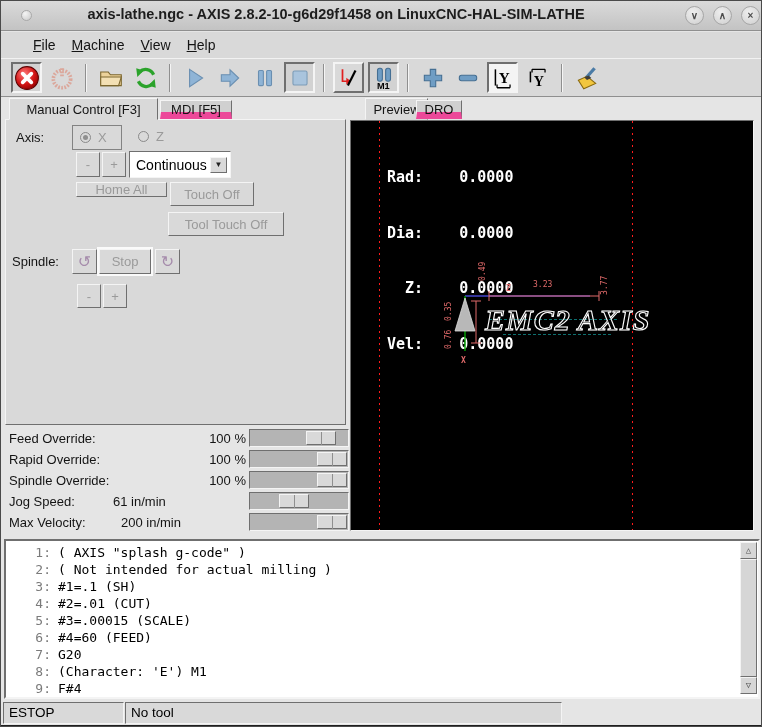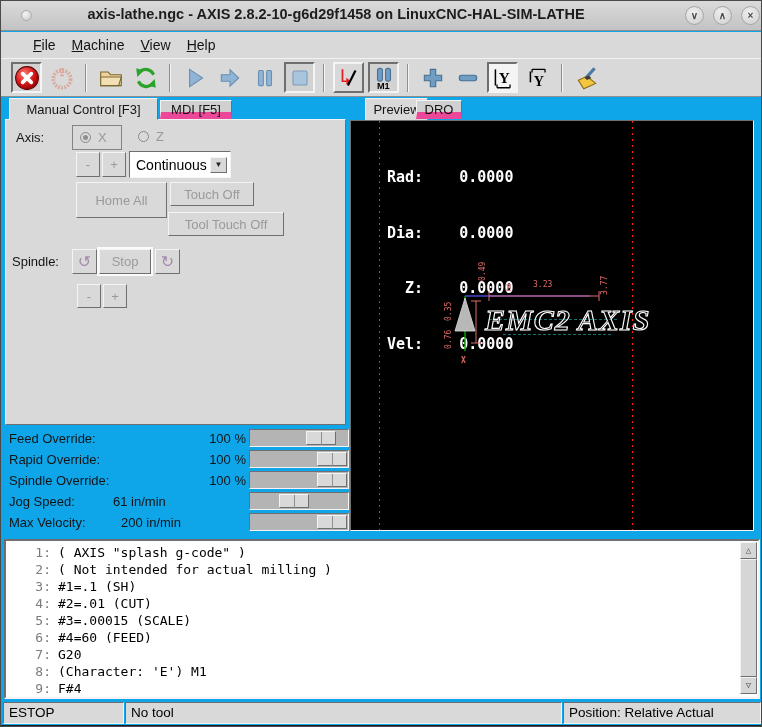--- a/index.html
+++ b/index.html
@@ -1,18 +1,18 @@
 <!DOCTYPE html>
 <html><head>
 <meta charset="utf-8">
 <style>
   * { margin:0; padding:0; box-sizing:border-box; }
   html,body { background:#2b2b2b; }
   body { font-family:"Liberation Sans", sans-serif; }
-  #window { position:relative; width:762px; height:727px; background:#0ea5e9; overflow:hidden; border:1px solid #4a4a4a; }
+  #window { position:relative; width:762px; height:727px; background:#e5e5e5; overflow:hidden; border:1px solid #4a4a4a; }
   .abs { position:absolute; }
 
   
   .raised  { border:1px solid; border-color:#f4f4f4 #6f6f6f #6f6f6f #f4f4f4; }
   .sunken  { border:1px solid; border-color:#6f6f6f #f4f4f4 #f4f4f4 #6f6f6f; }
 
   
   #titlebar { left:0; top:0; width:762px; height:30px;
     background:linear-gradient(#dadada,#c3c3c3); border-bottom:1px solid #8f8f8f; }
   #win-icon { left:20px; top:9px; width:11px; height:11px; border-radius:50%;
@@ -240,21 +240,21 @@
     <div class="radio abs" style="left:132px;top:11px"></div>
     <span class="lbl dis abs" style="left:150px;top:9px">Z</span>
 
     <div class="btn raised abs dis" style="left:70px;top:32px;width:24px;height:25px">-</div>
     <div class="btn raised abs dis" style="left:96px;top:32px;width:24px;height:25px">+</div>
     <div id="combo" class="sunken abs" style="left:123px;top:31px;width:102px;height:27px">
       <span>Continuous</span>
       <span class="arrowbox raised">▼</span>
     </div>
 
-    <div class="btn raised abs dis" style="left:70px;top:62px;width:91px;height:36px">Home All</div>
+    <div class="btn raised abs dis" style="left:70px;top:62px;width:91px;height:15px">Home All</div>
     <div class="btn raised abs dis" style="left:164px;top:62px;width:84px;height:24px">Touch Off</div>
     <div class="btn raised abs dis" style="left:162px;top:92px;width:116px;height:24px">Tool Touch Off</div>
 
     <span class="lbl abs" style="left:6px;top:134px">Spindle:</span>
     <div class="btn raised abs" style="left:66px;top:129px;width:25px;height:25px">
       <span class="spin-glyph">↺</span>
     </div>
     <div class="btn raised abs dis" style="left:93px;top:129px;width:52px;height:25px;outline:2px solid #fafafa">Stop</div>
     <div class="btn raised abs" style="left:149px;top:129px;width:25px;height:25px">
       <span class="spin-glyph">↻</span>
@@ -353,16 +353,15 @@
     </div>
     <div id="gscroll">
       <div class="sarrow" style="top:0">△</div>
       <div id="gthumb"></div>
       <div class="sarrow" style="top:135px">▽</div>
     </div>
   </div>
 
   <div class="status-cell abs" style="left:2px;width:121px">ESTOP</div>
   <div class="status-cell abs" style="left:124px;width:437px">No tool</div>
-  <div class="status-cell abs" style="left:562px;width:198px">Position: Relative Actual</div>
   <div id="bottom-edge" class="abs"></div>
 
 </div>
 
 </body></html>

